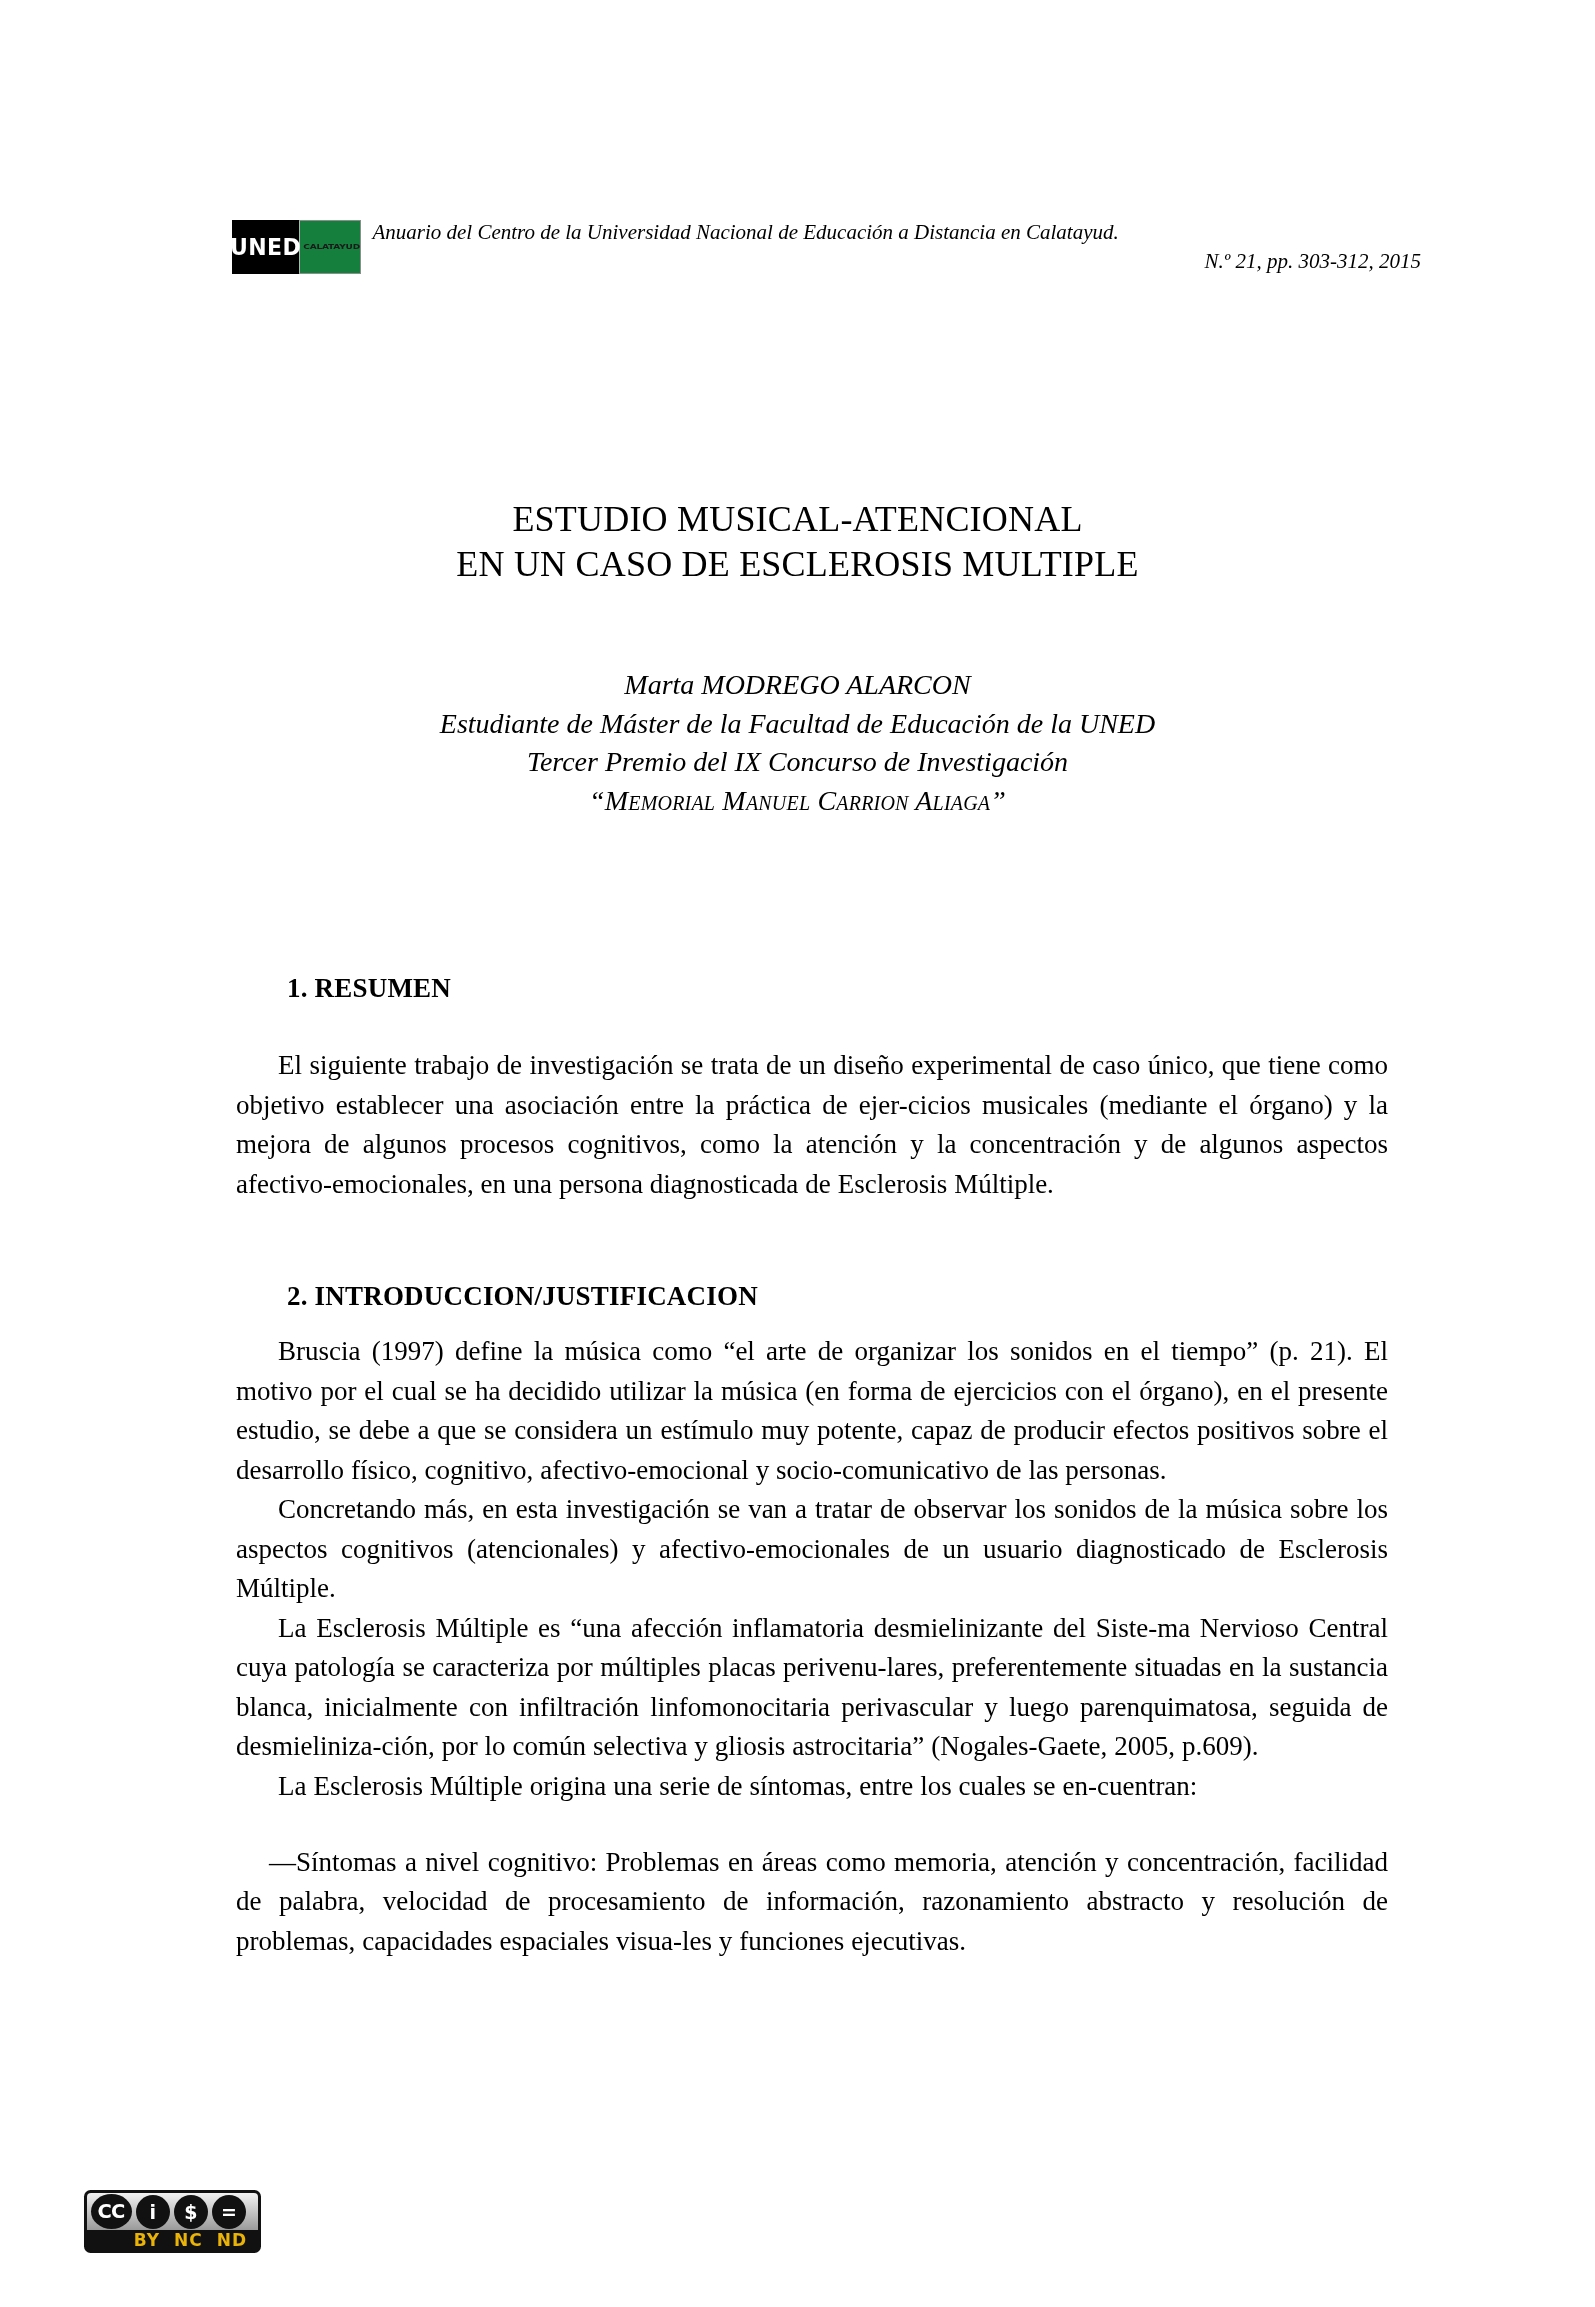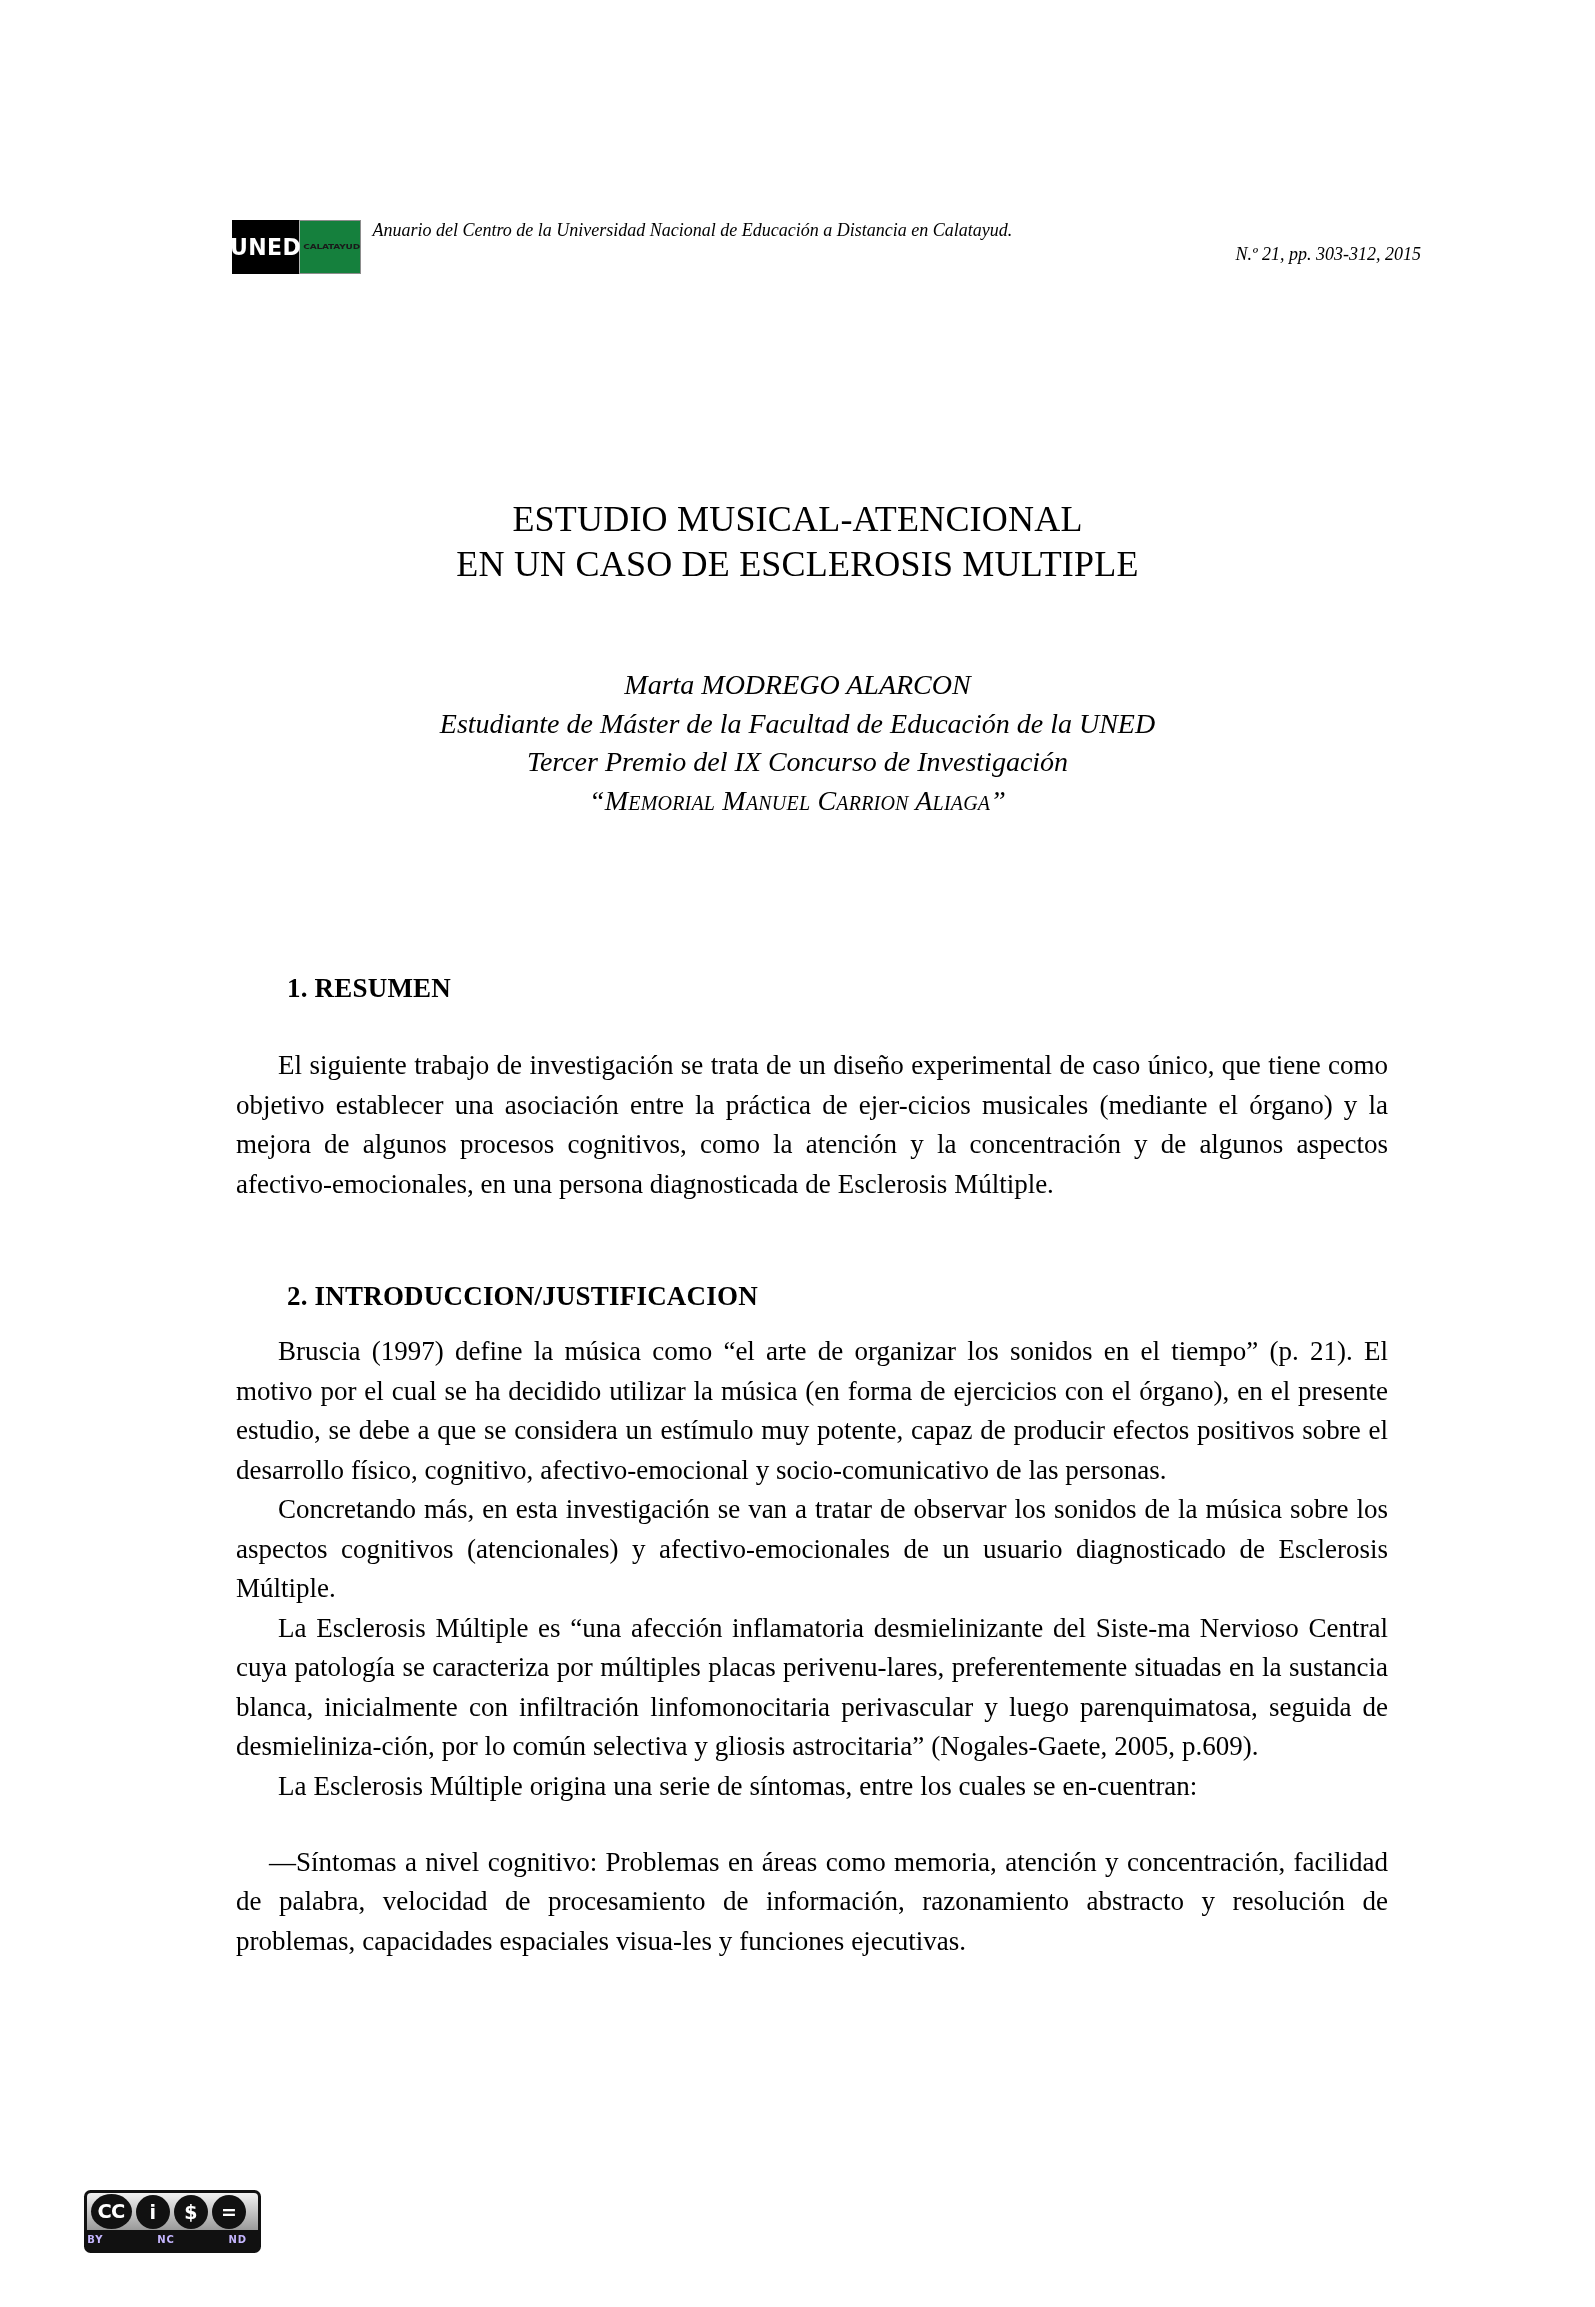--- a/index.html
+++ b/index.html
@@ -73,21 +73,21 @@
     font-size: 9px;
     font-weight: 700;
     letter-spacing: -0.2px;
     transform: scaleY(0.82);
     color: #1a1a1a;
   }
   .masthead-text {
     flex: 1 1 auto;
     padding-left: 11.4px;
     font-style: italic;
-    font-size: 18px;
+    font-size: 21px;
     line-height: 1.36;
     text-align: right;
     font-family: Liberation Serif, serif;
   }
   .masthead-line1 { display: block; text-align: left; white-space: nowrap; }
   .masthead-line2 { display: block; text-align: right; }
 
   
   .doc-title {
     position: absolute;
@@ -185,27 +185,27 @@
     font-family: "DejaVu Sans", sans-serif;
     font-weight: 700;
     flex: 0 0 auto;
   }
   .cc-circle.big { width: 41px; height: 35px; font-size: 19.5px; letter-spacing: -0.8px; }
   .cc-circle.sm { width: 34px; height: 34px; font-size: 19px; }
   .cc-labels {
     height: 19.5px;
     display: flex;
     align-items: center;
-    justify-content: space-between;
+    justify-content: flex-end;
     gap: 14px;
     padding-right: 10.6px;
-    color: #c4b5fd;
-    font-family: "DejaVu Sans", sans-serif;
-    font-weight: 700;
-    font-size: 10px;
+    color: #eab308;
+    font-family: "DejaVu Sans", sans-serif;
+    font-weight: 700;
+    font-size: 17px;
     letter-spacing: 1px;
   }
 </style>
 </head>
 <body>
 
 <div class="page">
 
   <div class="masthead">
     <div class="uned-logo">

